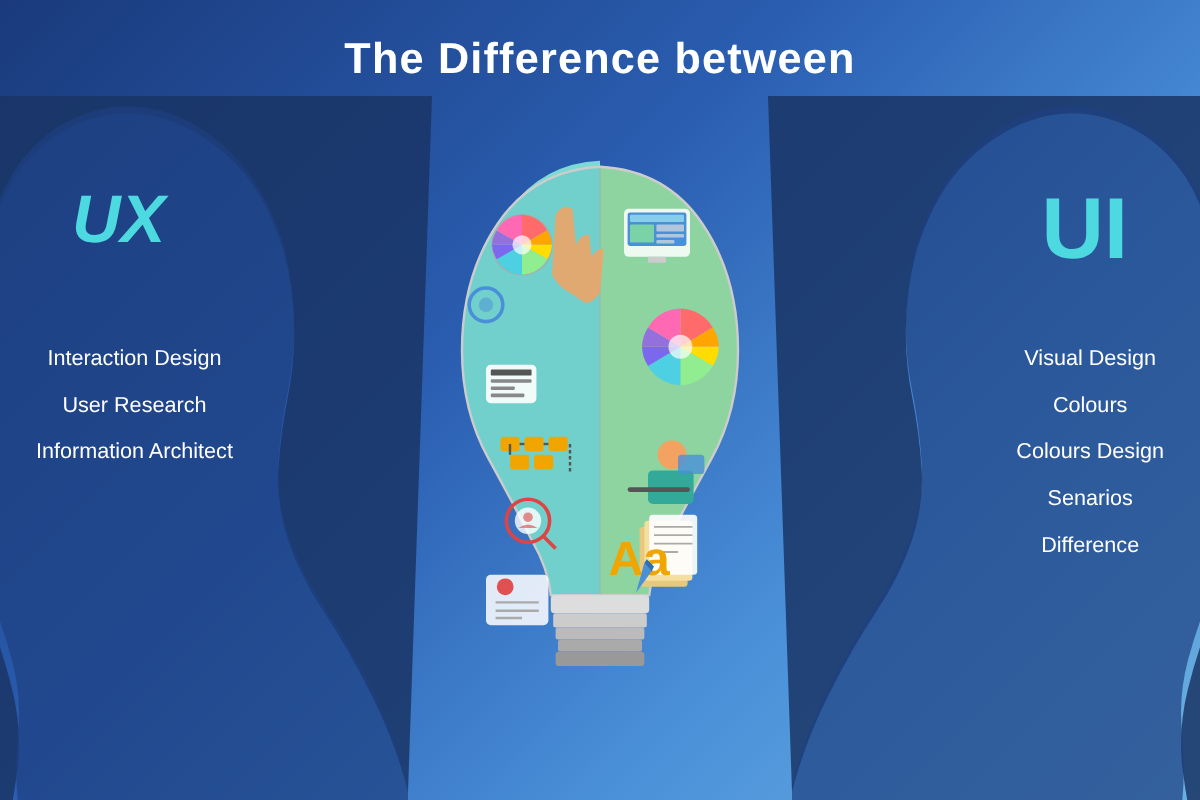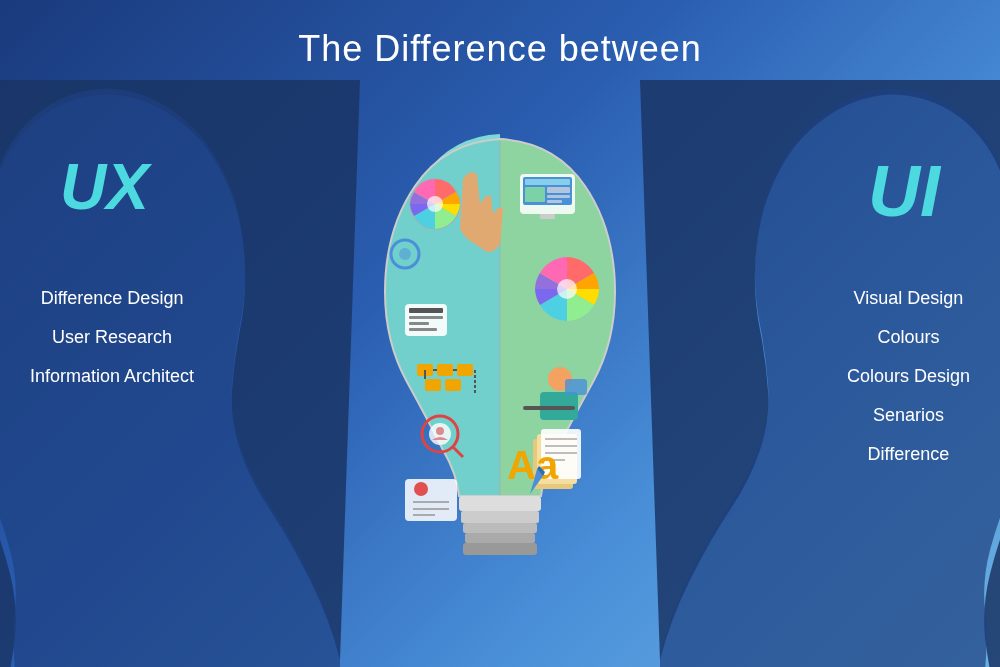--- a/index.html
+++ b/index.html
@@ -10,56 +10,55 @@
       overflow: hidden;
       font-family: 'Segoe UI', Arial, sans-serif;
       background: linear-gradient(135deg, #1a3a7c 0%, #2a5db0 40%, #4a90d9 70%, #6ab0e0 100%);
       position: relative;
     }
 
     .title {
       text-align: center;
       color: white;
       font-size: 36px;
-      font-weight: 400;
+      font-weight: 700;
       padding-top: 28px;
       letter-spacing: 1px;
       position: relative;
       z-index: 10;
     }
 
     .main-container {
       display: flex;
       align-items: center;
       justify-content: center;
       width: 100%;
       height: calc(100% - 80px);
       position: relative;
     }
 
     .ux-label {
       position: absolute;
       left: 60px;
       top: 80px;
       color: #4dd9e0;
-      font-size: 64px;
+      font-size: 56px;
       font-weight: 700;
       z-index: 5;
       font-style: italic;
     }
 
     .ui-label {
       position: absolute;
       right: 60px;
       top: 80px;
       color: #4dd9e0;
       font-size: 72px;
       font-weight: 700;
       z-index: 5;
-      font-style: italic;
     }
 
     .ux-items {
       position: absolute;
       left: 30px;
       top: 200px;
       z-index: 5;
       text-align: center;
     }
 
@@ -112,21 +111,21 @@
   <svg class="head-svg" style="position:absolute;right:-40px;top:10px;width:400px;height:590px;z-index:1;" viewBox="0 0 400 590">
     <path d="M20,580 Q30,540 50,500 Q70,460 90,430 Q110,400 120,370 Q130,340 128,310 Q126,280 120,250 Q114,220 115,190 Q116,155 125,125 Q140,80 165,55 Q190,30 220,20 Q250,10 280,18 Q310,26 332,48 Q354,70 364,102 Q374,134 372,168 Q370,202 378,234 Q386,266 390,300 Q394,334 388,368 Q382,402 370,432 Q358,462 350,494 Q342,526 345,558 Q348,580 350,590 L400,590 L400,0 L0,0 Z" fill="#1a3565" opacity="0.85"></path>
     <path d="M345,590 Q348,560 345,530 Q342,500 350,470 Q358,440 370,412 Q382,384 388,354 Q394,324 390,292 Q386,260 378,228 Q370,196 372,162 Q374,128 364,96 Q354,64 332,42 Q310,20 280,12 Q250,4 220,14 Q190,24 165,50 Q140,76 125,120 Q116,150 115,185 Q114,215 120,245 Q126,275 128,305 Q130,335 120,365 Q110,395 90,425 Q70,455 50,495 Q30,535 20,575 L20,590 Z" fill="#1e4080" opacity="0.7"></path>
   </svg>
 
   <div class="ux-label">UX</div>
 
   <div class="ui-label">UI</div>
 
   <div class="ux-items">
-  <span class="item-text">Difference Design</span>
+  <span class="item-text">Interaction Design</span>
       <span class="item-text">User Research</span>
       <span class="item-text">Information Architect</span>
     </div>
 
   <div class="ui-items">
   <span class="item-text">Visual Design</span>
       <span class="item-text">Colours</span>
       <span class="item-text">Colours Design</span>
       <span class="item-text">Senarios</span>
       <span class="item-text">Difference</span>

